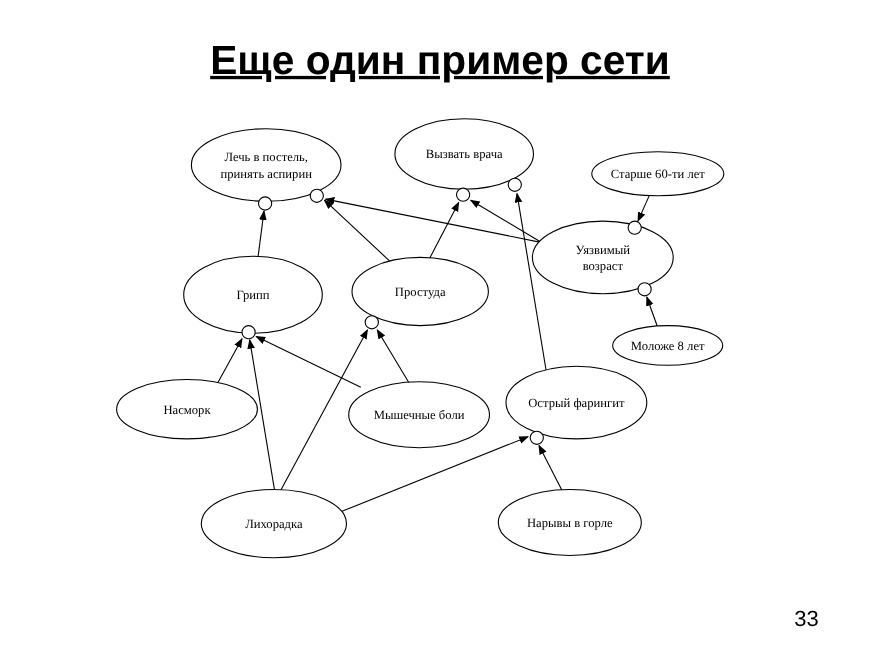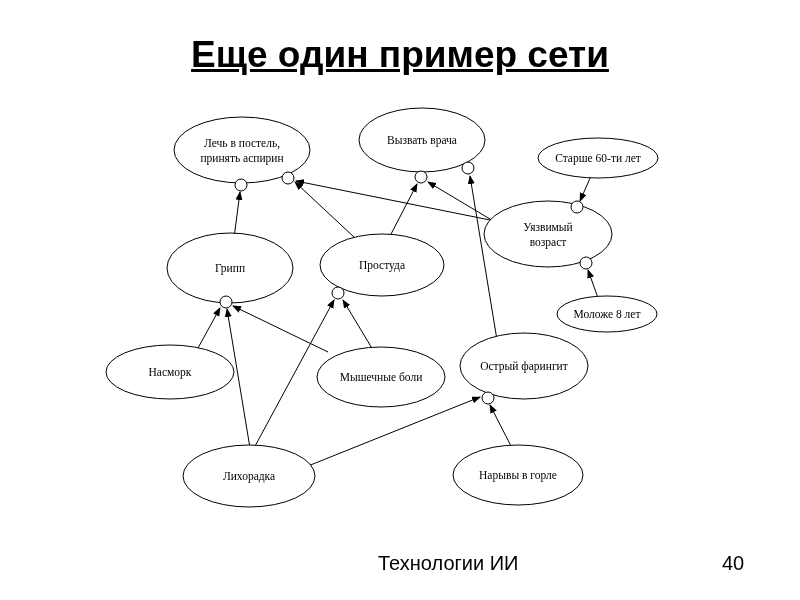--- a/index.html
+++ b/index.html
@@ -97,16 +97,15 @@
         <circle cx="577" cy="207" r="6" fill="#ffffff" stroke="#000000" stroke-width="1"></circle>
         <circle cx="586" cy="263" r="6" fill="#ffffff" stroke="#000000" stroke-width="1"></circle>
         <circle cx="226" cy="302" r="6" fill="#ffffff" stroke="#000000" stroke-width="1"></circle>
         <circle cx="338" cy="293" r="6" fill="#ffffff" stroke="#000000" stroke-width="1"></circle>
         <circle cx="488" cy="398" r="6" fill="#ffffff" stroke="#000000" stroke-width="1"></circle>
       </g>
   </svg>
 
   <h1 class="title">Еще один пример сети</h1>
 
-  <div class="footer-text">Технологии ИИ</div>
-  <div class="page-number">40</div>
+  <div class="page-number">33</div>
 
 </div>
 
 </body></html>

